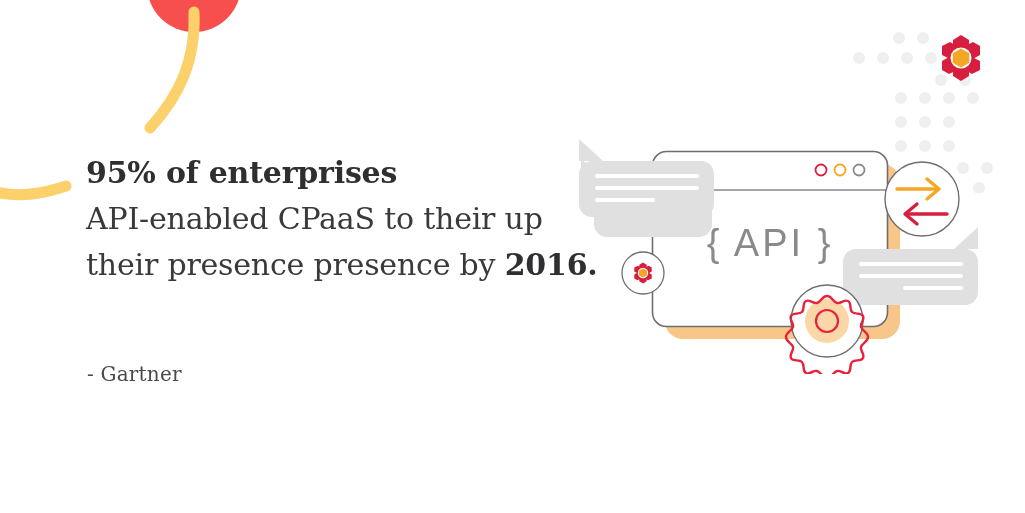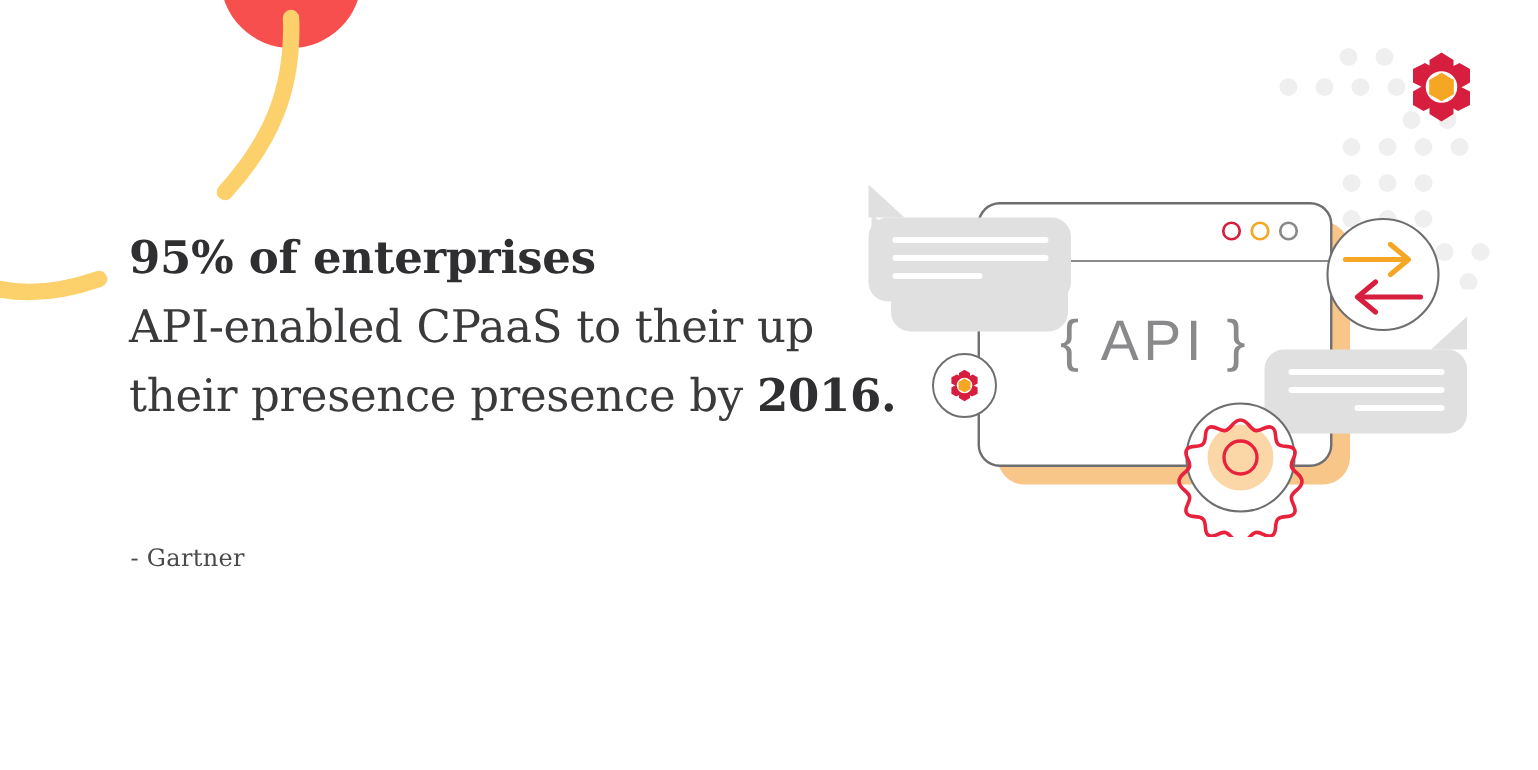--- a/index.html
+++ b/index.html
@@ -52,30 +52,30 @@
   }
   .quote-line .em {
     font-weight: bold;
     color: #2F2F31;
   }
   .attribution {
     position: absolute;
     left: 87px;
     top: 362px;
     font-family: "DejaVu Serif", serif;
-    font-size: 16px;
+    font-size: 20px;
     color: #4A4A4C;
     letter-spacing: 0.2px;
   }
 
   
   .illustration {
     position: absolute;
     left: 575px;
-    top: 8px;
+    top: 24px;
     width: 450px;
     height: 350px;
   }
   .illustration svg { display: block; }
 
   
   .dotgrid { position: absolute; left: 845px; top: 28px; }
 </style>
 </head>
 <body>

